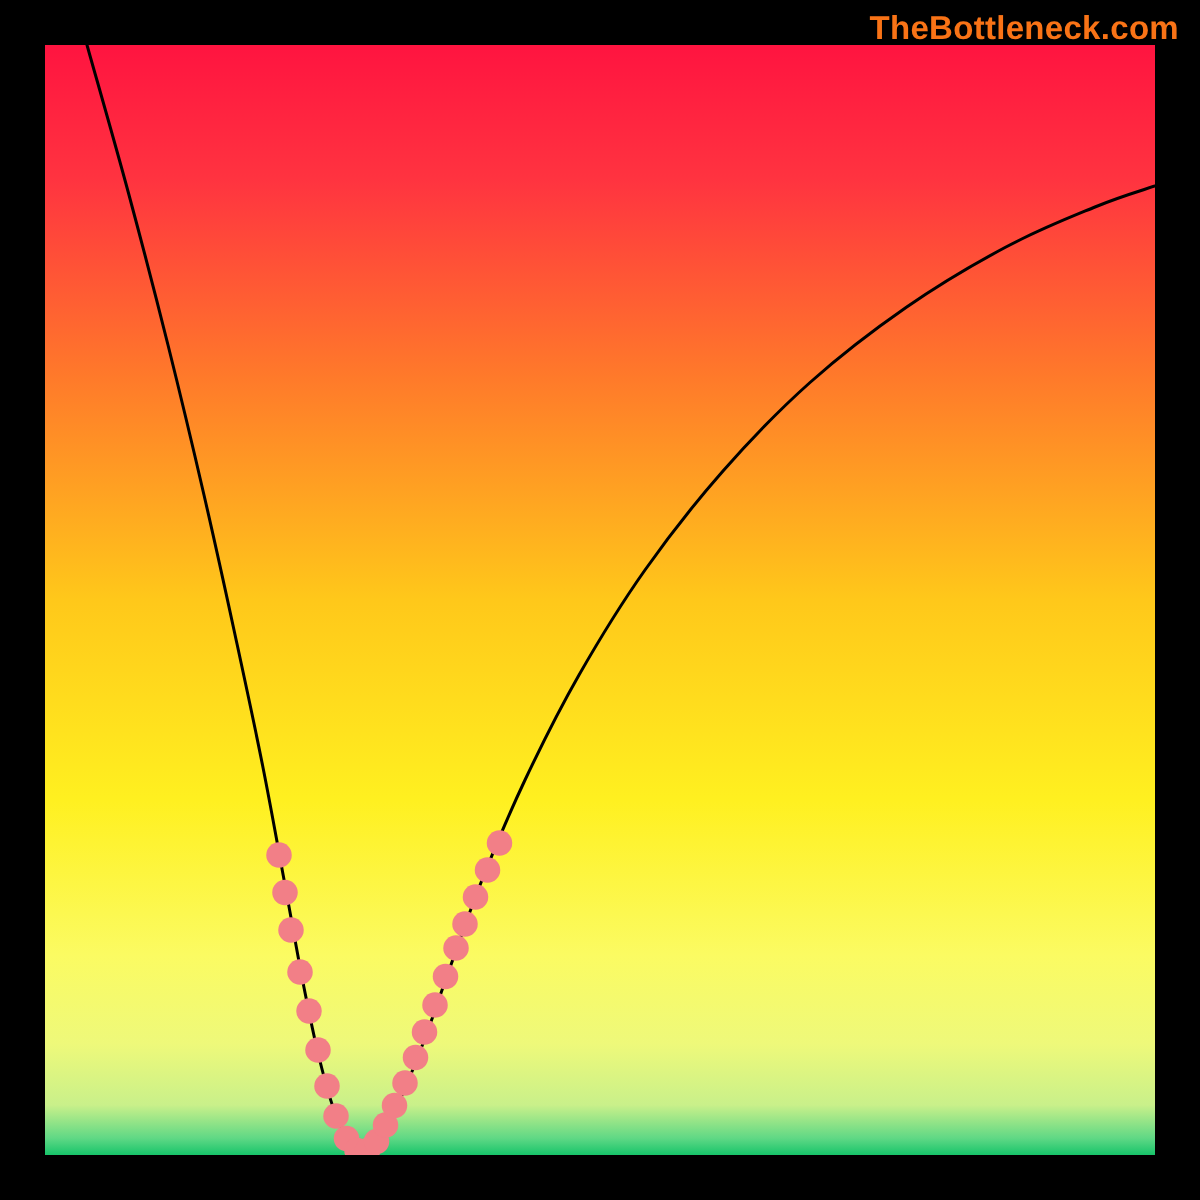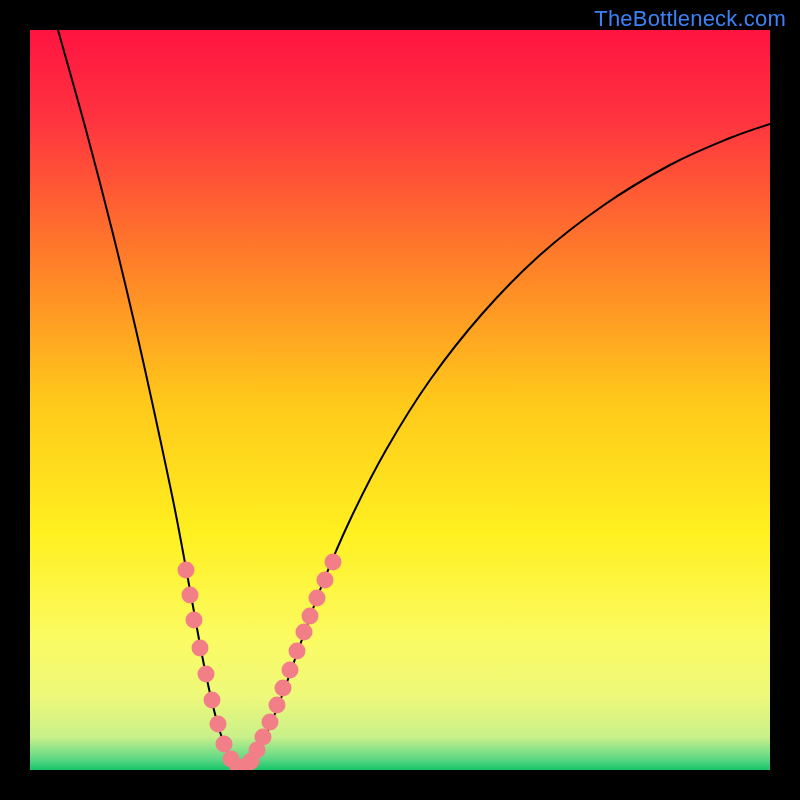--- a/index.html
+++ b/index.html
@@ -22,23 +22,23 @@
     left: 30px;
     top: 30px;
     width: 740px;
     height: 740px;
     overflow: hidden;
   }
   .watermark {
     position: absolute;
     top: 6px;
     right: 14px;
-    color: #3b82f6;
+    color: #f97316;
     font-size: 22px;
-    font-weight: 400;
+    font-weight: 700;
     letter-spacing: 0.2px;
     user-select: none;
   }
   svg { display: block; }
 </style>
 </head>
 <body>
 
 <div class="frame">
 

